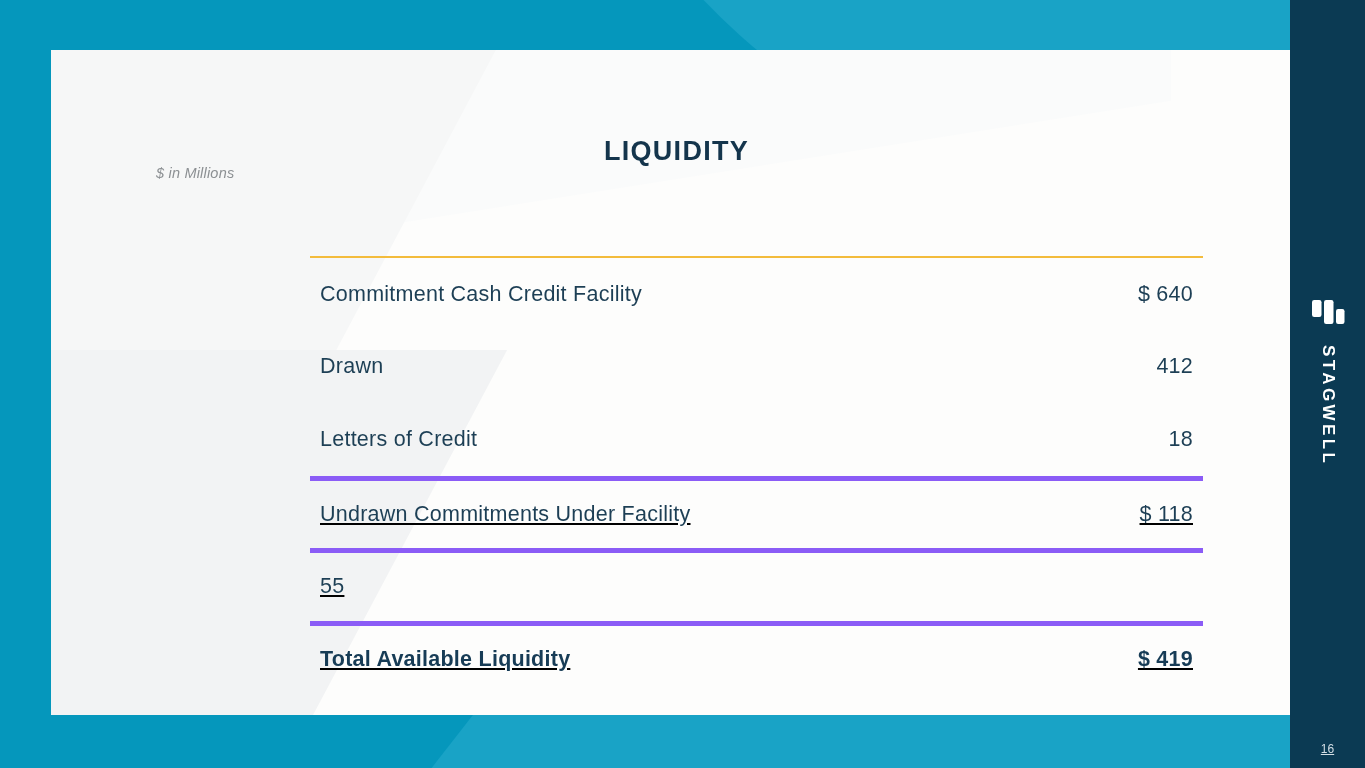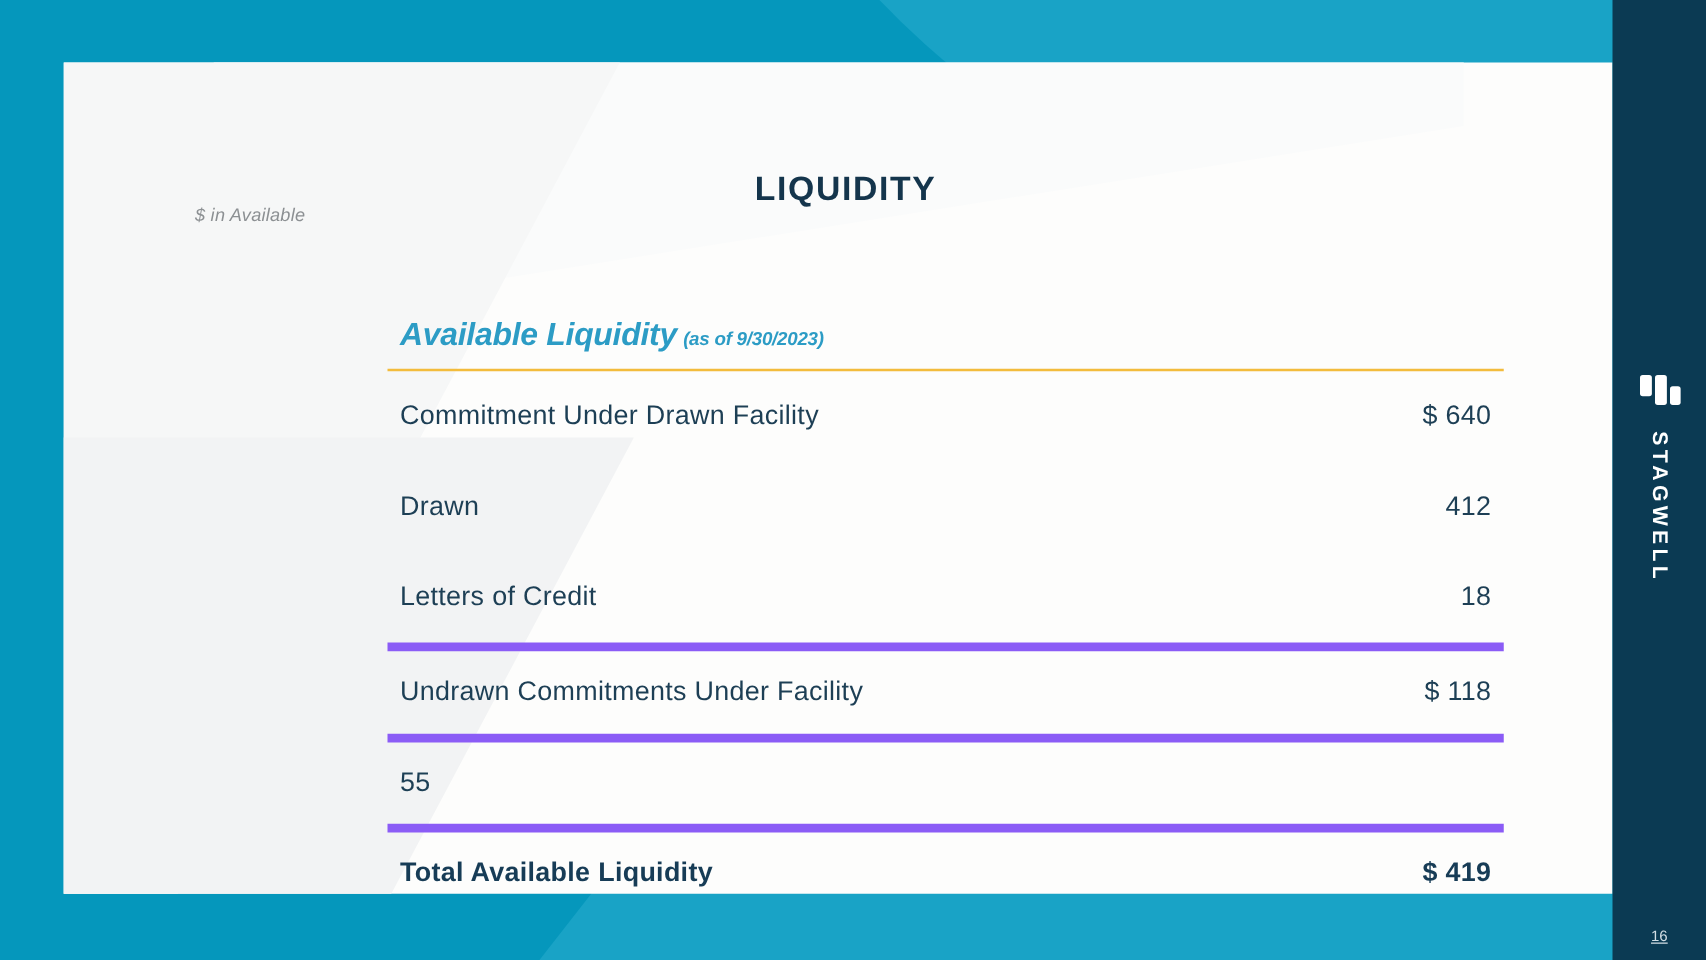--- a/index.html
+++ b/index.html
@@ -152,21 +152,22 @@
 
   .t-row {
     display: flex;
     align-items: center;
     justify-content: space-between;
     height: 72.5px;
     padding: 0 10px;
     box-sizing: border-box;
   }
   .t-row.sep-top {
-    border-top: 7px solid #8b5cf6;
+    border-top: 5px solid #8b5cf6;
+    text-decoration: underline;
   }
   .t-label {
     font-size: 21.5px;
     color: #1D3F55;
     letter-spacing: .25px;
     white-space: nowrap;
   }
   .t-value {
     font-size: 21.5px;
     color: #1D3F55;
@@ -230,32 +231,29 @@
   <div class="bg-shape bg-wedge-top"></div>
   <div class="bg-shape bg-wedge-bottom"></div>
 
   <div id="card">
     <div class="card-wm wm-c"></div>
     <div class="card-wm wm-a"></div>
     <div class="card-wm wm-b"></div>
 
     <div id="card-inner">
 
-      <div id="units-note">$ in Available</div>
+      <div id="units-note">$ in Millions</div>
       <div id="slide-title">LIQUIDITY</div>
 
       <div id="table-block">
 
-        <div id="table-heading">
-          <span id="heading-main">Available Liquidity</span><span id="heading-sub">(as of 9/30/2023)</span>
-        </div>
         <div id="heading-rule"></div>
 
         <div class="t-row">
-          <span class="t-label">Commitment Under Drawn Facility</span>
+          <span class="t-label">Commitment Cash Credit Facility</span>
           <span class="t-value">$ 640</span>
         </div>
 
         <div class="t-row">
           <span class="t-label">Drawn</span>
           <span class="t-value">412</span>
         </div>
 
         <div class="t-row">
           <span class="t-label">Letters of Credit</span>

